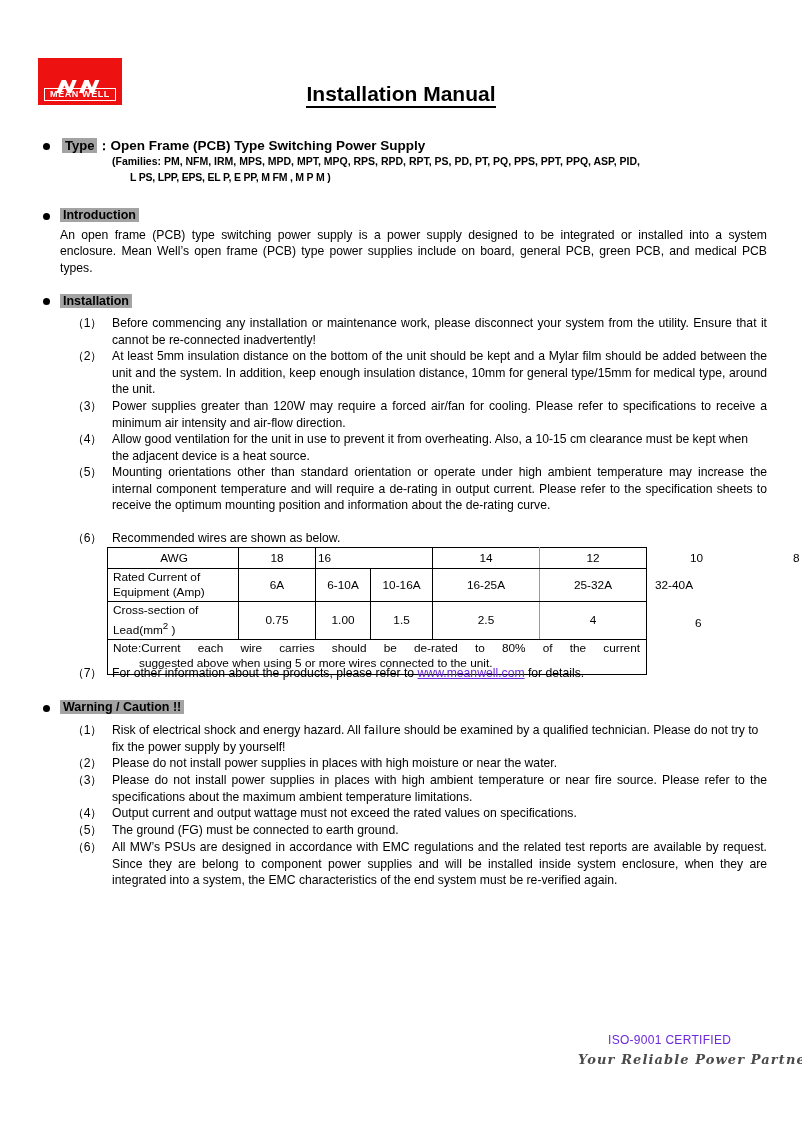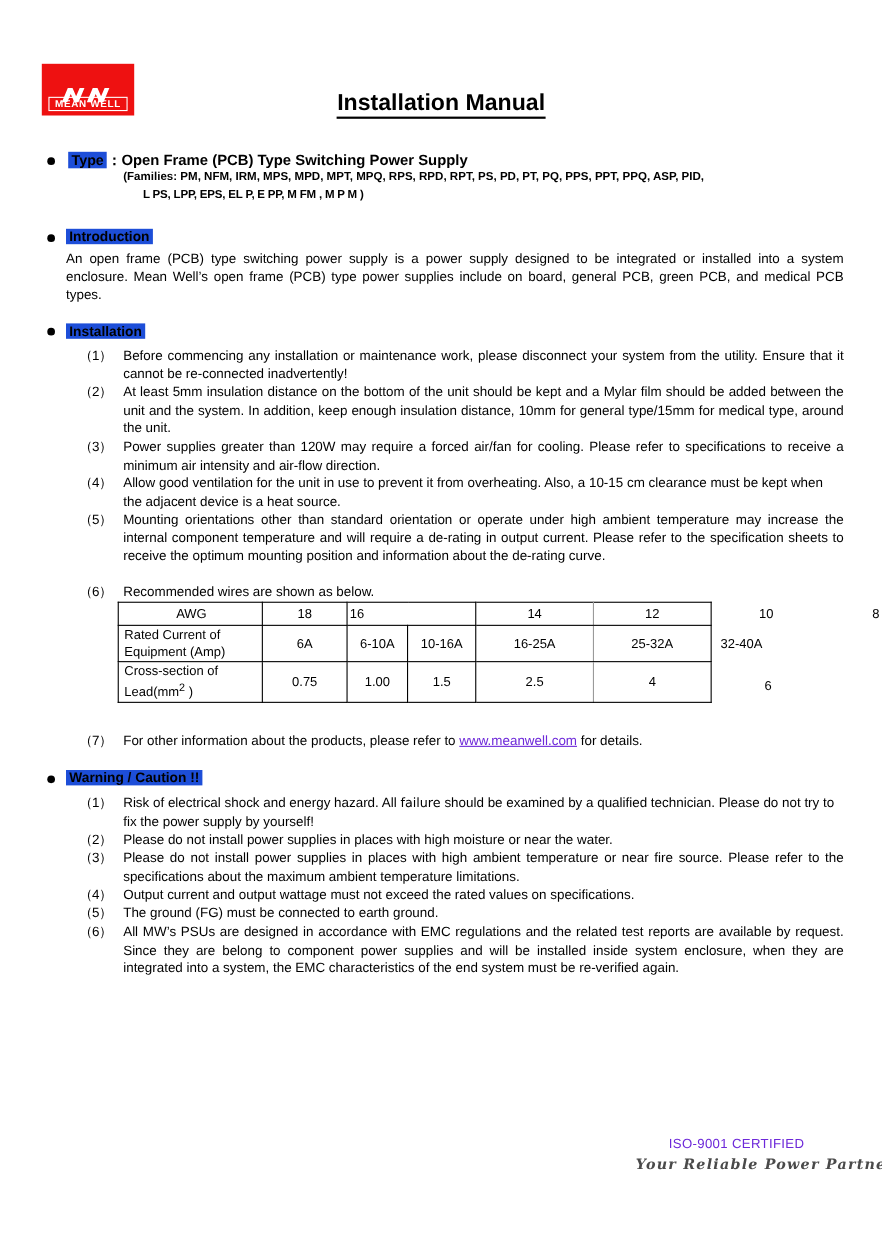--- a/index.html
+++ b/index.html
@@ -74,21 +74,21 @@
 
   
   .bullet {
     position: absolute;
     width: 7px;
     height: 7px;
     border-radius: 50%;
     background: #000;
   }
   .hl {
-    background: #1d4ed8;
+    background: #a3a3a3;
     padding: 0 3px;
   }
   .sec-label {
     position: absolute;
     font-size: 12.5px;
     font-weight: bold;
     white-space: nowrap;
     text-align: center;
   }
 
@@ -315,20 +315,26 @@
       <td class="rowhdr">
         <span>Cross-section of</span><br>
         <span>Lead(mm</span><sup>2</sup><span> )</span>
       </td>
       <td>0.75</td>
       <td>1.00</td>
       <td>1.5</td>
       <td class="greyline">2.5</td>
       <td>4</td>
     </tr>
+    <tr>
+      <td class="note" colspan="6">
+        <span class="n1">Note:Current each wire carries should be de-rated to 80% of the current</span>
+        <span class="n2">suggested above when using 5 or more wires connected to the unit.</span>
+      </td>
+    </tr>
   </tbody>
     </table>
 
   <div class="ovf" style="left:690px; top:551px;">10</div>
   <div class="ovf" style="left:793px; top:551px;">8</div>
   <div class="ovf" style="left:655px; top:578px;">32-40A</div>
   <div class="ovf" style="left:695px; top:616px;">6</div>
 
   <div class="item" style="left:72px; top:665px; width:695px;">
     <span class="num">（7）</span>

